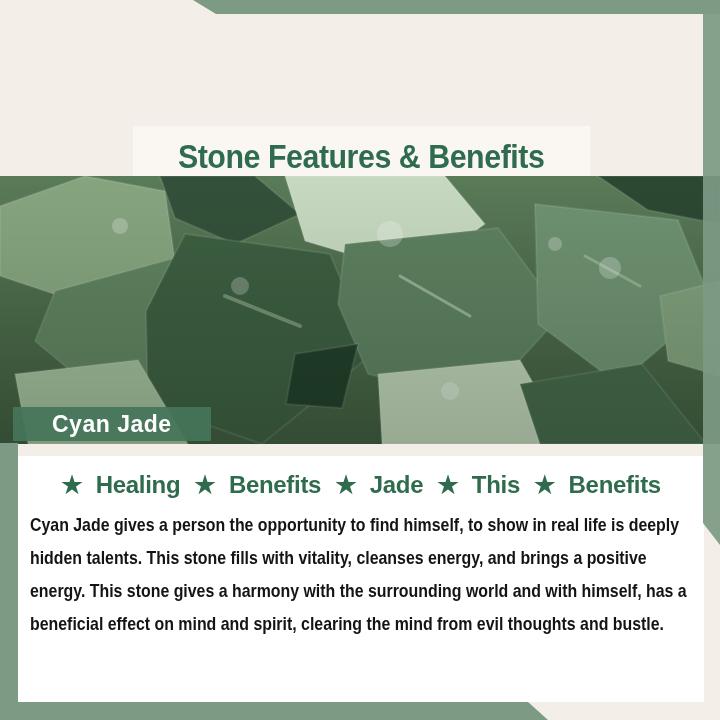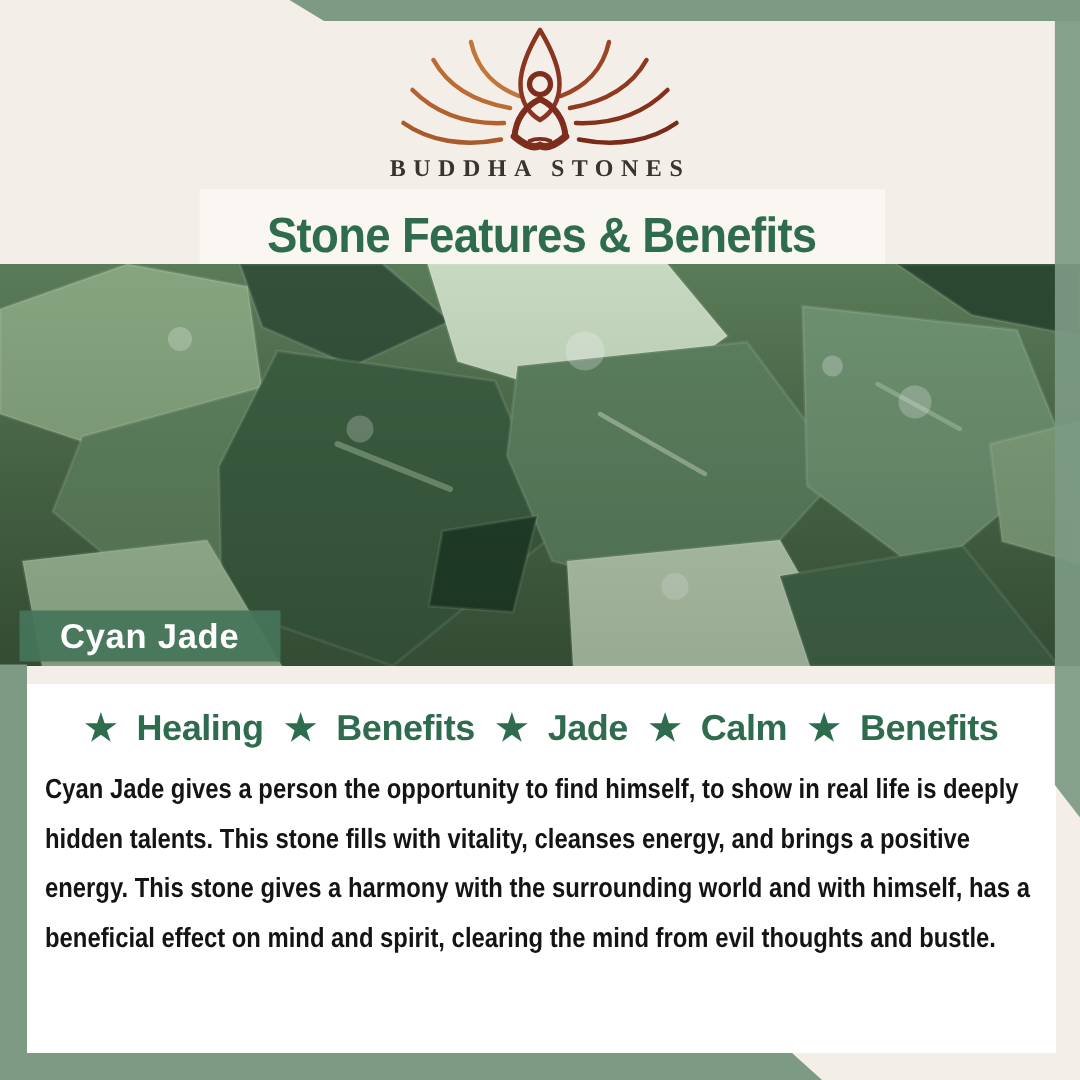--- a/index.html
+++ b/index.html
@@ -69,21 +69,21 @@
   }
 
   
   .photo {
     position: absolute; left: 0; top: 176px; width: 720px; height: 268px;
     z-index: 1;
   }
   .photo svg { display: block; }
   .photo-label {
     position: absolute; left: 13px; top: 231px; height: 34px;
-    padding: 0 27px;
+    padding: 0 39px;
     background: rgba(69,117,90,0.93);
     display: flex; align-items: center;
     color: #FFFFFF;
     font-size: 23px; font-weight: 700; letter-spacing: 0.5px;
     z-index: 4;
   }
 
   
   .panel {
     position: absolute; left: 18px; top: 456px; width: 686px; height: 246px;
@@ -113,45 +113,20 @@
 </head>
 <body>
 
 <div class="page">
 
   <div class="ribbon-top"></div>
   <div class="ribbon-right"></div>
   <div class="ribbon-left"></div>
   <div class="ribbon-bottom"></div>
 
-  <div class="header">
-    <svg class="logo-svg" width="210" height="86" viewBox="0 0 210 86">
-      <g fill="none" stroke-linecap="round">
-
-        <path d="M91,48 C75,42 63,30 59,12" stroke="#C1763B" stroke-width="3"></path>
-        <path d="M85,56 C62,52 44,42 34,24" stroke="#BB6C33" stroke-width="3"></path>
-        <path d="M81,66 C56,67 35,59 20,44" stroke="#B2622E" stroke-width="3"></path>
-        <path d="M79,77 C54,82 31,78 14,66" stroke="#A85A2C" stroke-width="3"></path>
-
-        <path d="M119,48 C135,42 147,30 151,12" stroke="#9C4526" stroke-width="3"></path>
-        <path d="M125,56 C148,52 166,42 176,24" stroke="#8F3A20" stroke-width="3"></path>
-        <path d="M129,66 C154,67 175,59 190,44" stroke="#84301B" stroke-width="3"></path>
-        <path d="M131,77 C156,82 179,78 196,66" stroke="#7A2A18" stroke-width="3"></path>
-
-        <path d="M105,4 C96,19 92,30 92,40 C92,52 98,60 105,64 C112,60 118,52 118,40 C118,30 114,19 105,4" stroke="#8A3522" stroke-width="3"></path>
-
-        <circle cx="105" cy="40" r="7" stroke="#7E2D1C" stroke-width="3.5"></circle>
-        <path d="M105,50 C95,55 89,63 88,75" stroke="#7E2D1C" stroke-width="4"></path>
-        <path d="M105,50 C115,55 121,63 122,75" stroke="#7E2D1C" stroke-width="4"></path>
-        <path d="M88,75 C95,81 101,83 105,81 C109,83 115,81 122,75" stroke="#7E2D1C" stroke-width="5"></path>
-        <path d="M98,78 C102,76 108,76 112,78" stroke="#7E2D1C" stroke-width="2.5"></path>
-      </g>
-    </svg>
-    <div class="brand-name">BUDDHA STONES</div>
-  </div>
 
   <div class="banner">
     <span class="banner-title">Stone Features &amp; Benefits</span>
   </div>
 
   <div class="photo">
     <svg width="720" height="268" viewBox="0 0 720 268">
       <defs>
         <linearGradient id="phBase" x1="0" y1="0" x2="0" y2="1">
           <stop offset="0" stop-color="#5A7B58"></stop>
@@ -192,17 +167,17 @@
         <circle cx="555" cy="68" r="7"></circle>
       </g>
       <rect width="720" height="268" fill="url(#phShade)"></rect>
     </svg>
     <div class="photo-label">
       <span>Cyan Jade</span>
     </div>
   </div>
 
   <div class="panel">
-    <div class="benefits-line"><span class="star">★</span><span> Healing</span><span class="star">★</span><span> Benefits</span><span class="star">★</span><span> Jade</span><span class="star">★</span><span> Calm</span><span class="star">★</span><span> Benefits</span></div>
+    <div class="benefits-line"><span class="star">★</span><span> Healing</span><span class="star">★</span><span> Benefits</span><span class="star">★</span><span> Jade</span><span class="star">★</span><span> This</span><span class="star">★</span><span> Benefits</span></div>
     <div class="description">Cyan Jade gives a person the opportunity to find himself, to show in real life is deeply hidden talents. This stone fills with vitality, cleanses energy, and brings a positive energy. This stone gives a harmony with the surrounding world and with himself, has a beneficial effect on mind and spirit, clearing the mind from evil thoughts and bustle.</div>
   </div>
 
 </div>
 
 </body></html>

